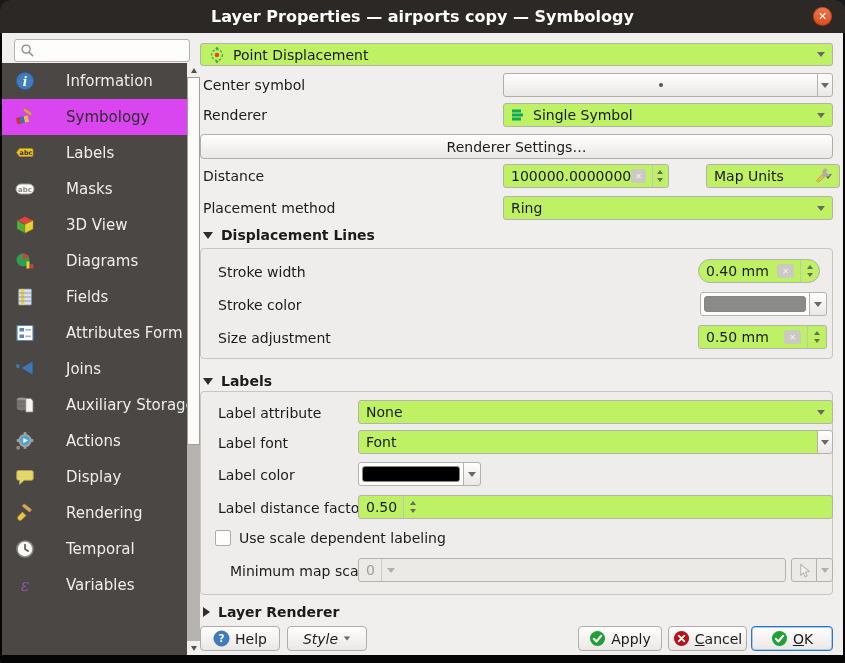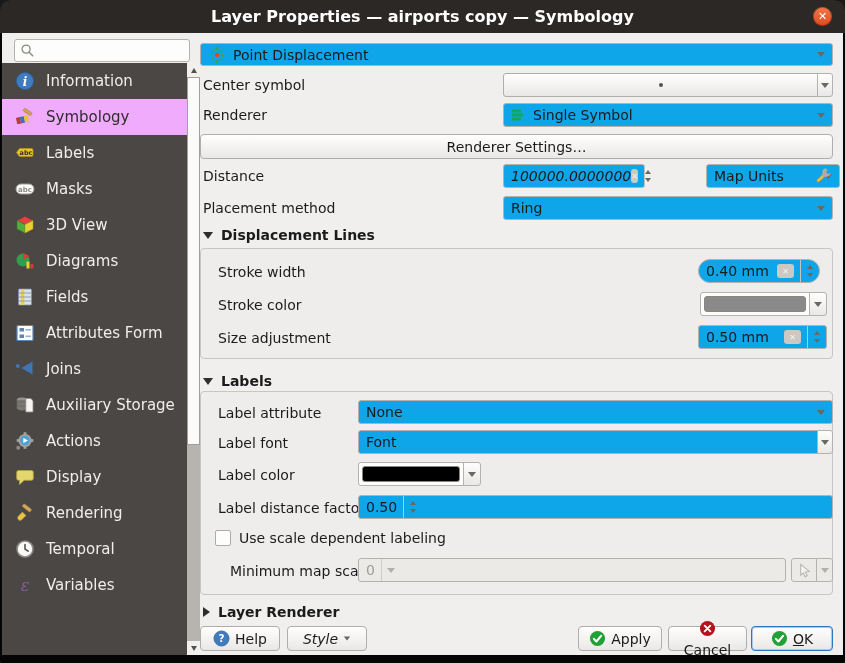--- a/index.html
+++ b/index.html
@@ -10,32 +10,32 @@
   .title{font-size:16px;font-weight:bold;color:#ffffff;}
   .close-btn{position:absolute;right:13px;top:7px;width:19px;height:19px;border-radius:50%;background:linear-gradient(#f07a4a,#e0491d);color:#fff;font-size:11px;font-weight:bold;display:flex;align-items:center;justify-content:center;box-shadow:inset 0 0 0 1px rgba(0,0,0,.25);}
   .content{position:absolute;left:2px;top:33px;width:841px;height:622px;background:#f0efee;overflow:hidden;}
 
   
   .search{position:absolute;left:12px;top:6px;width:176px;height:23px;background:#fdfdfc;border:1px solid #b5b1ac;border-radius:3px;display:flex;align-items:center;padding:0 5px;}
 
   
   .sidebar{position:absolute;left:0;top:30px;width:185px;height:592px;background:#4a4745;overflow:hidden;}
   .side-item{display:flex;align-items:center;height:36px;padding-left:13px;gap:11px;color:#efeeec;font-size:15px;cursor:default;}
-  .side-item.selected{background:#f0abfc;color:#2d2d2d;}
+  .side-item.selected{background:#d946ef;color:#2d2d2d;}
   .side-icon{width:20px;height:20px;display:flex;align-items:center;justify-content:center;flex:0 0 20px;}
-  .side-label{white-space:nowrap;}
+  .side-label{white-space:nowrap;margin-left:20px;}
   .scrollbar{position:absolute;left:185px;top:30px;width:13px;height:592px;background:#b7b3af;}
   .sb-arrow{position:absolute;left:0;width:13px;height:14px;background:#f1f0ee;display:flex;align-items:center;justify-content:center;}
   .sb-thumb{position:absolute;left:0;top:14px;width:13px;height:368px;background:#fbfbfa;border:1px solid #a29e99;}
   .tri-up-s{width:0;height:0;border-left:3.5px solid transparent;border-right:3.5px solid transparent;border-bottom:5px solid #54514d;}
   .tri-dn-s{width:0;height:0;border-left:3.5px solid transparent;border-right:3.5px solid transparent;border-top:5px solid #54514d;}
 
   
   .lbl{position:absolute;font-size:14px;color:#1b1b1b;white-space:nowrap;}
-  .combo,.spin,.field{position:absolute;height:24px;background:#0ea5e9;border:1px solid #b5b1ac;border-radius:3px;display:flex;align-items:center;padding:0 7px;font-size:14px;color:#1b1b1b;}
+  .combo,.spin,.field{position:absolute;height:24px;background:#bef264;border:1px solid #b5b1ac;border-radius:3px;display:flex;align-items:center;padding:0 7px;font-size:14px;color:#1b1b1b;}
   .caret{width:0;height:0;border-left:4px solid transparent;border-right:4px solid transparent;border-top:5px solid #6b6762;}
   .ml-auto{margin-left:auto;}
   .btn{position:absolute;height:25px;background:linear-gradient(#fefefd,#eae8e6);border:1px solid #b1ada8;border-radius:4px;display:flex;align-items:center;justify-content:center;font-size:14px;color:#1b1b1b;gap:5px;}
   .spin{padding-right:0;}
   .clear-ic{margin-left:auto;width:17px;height:14px;background:#ccc8c3;border-radius:3px;color:#f5f4f2;font-size:8px;font-weight:bold;display:flex;align-items:center;justify-content:center;}
   .spin-seg{width:19px;align-self:stretch;border-left:1px solid #c6c2bd;margin-left:6px;display:flex;flex-direction:column;align-items:center;justify-content:center;gap:4px;}
   .sp-up{width:0;height:0;border-left:3.5px solid transparent;border-right:3.5px solid transparent;border-bottom:4.5px solid #6b6762;}
   .sp-dn{width:0;height:0;border-left:3.5px solid transparent;border-right:3.5px solid transparent;border-top:4.5px solid #6b6762;}
   .arrow-btn{position:absolute;height:24px;background:linear-gradient(#fefefd,#eae8e6);border:1px solid #b5b1ac;border-radius:0 3px 3px 0;display:flex;align-items:center;justify-content:center;}
   .color-btn{position:absolute;height:24px;background:#fdfdfc;border:1px solid #b5b1ac;border-radius:3px 0 0 3px;padding:3px;}
@@ -274,21 +274,21 @@
         </span>
       <span>Single Symbol</span>
       <span class="caret ml-auto"></span>
     </div>
 
     <div class="btn" style="left:198px;top:101px;width:633px;">
       <span>Renderer Settings…</span>
     </div>
 
     <span class="lbl" style="left:201px;top:135px;">Distance</span>
-    <div class="spin" style="left:501px;top:131px;width:142px;font-style:italic;">
+    <div class="spin" style="left:501px;top:131px;width:166px;">
       <span>100000.0000000</span>
       <span class="clear-ic">✕</span>
       <span class="spin-seg">
           <span class="sp-up"></span>
           <span class="sp-dn"></span>
         </span>
     </div>
     <div class="combo" style="left:704px;top:131px;width:134px;">
       <span>Map Units</span>
       <span class="caret ml-auto"></span>
@@ -418,21 +418,21 @@
     </div>
     <div class="btn" style="left:576px;top:593px;width:84px;">
       <span style="display:flex;">
           <svg width="17" height="17" viewBox="0 0 18 18">
             <circle cx="9" cy="9" r="8" fill="#21a038"></circle>
             <path d="M5.2 9.4l2.6 2.8 5-6" fill="none" stroke="#fff" stroke-width="2.2" stroke-linecap="round" stroke-linejoin="round"></path>
           </svg>
         </span>
       <span>Apply</span>
     </div>
-    <div class="btn" style="left:666px;top:593px;width:79px;flex-direction:column;">
+    <div class="btn" style="left:666px;top:593px;width:79px;">
       <span style="display:flex;">
           <svg width="17" height="17" viewBox="0 0 18 18">
             <circle cx="9" cy="9" r="8" fill="#b5121b"></circle>
             <path d="M6 6l6 6M12 6l-6 6" stroke="#fff" stroke-width="2" stroke-linecap="round"></path>
           </svg>
         </span>
       <span><u>C</u>ancel</span>
     </div>
     <div class="btn ok-focus" style="left:749px;top:593px;width:82px;">
       <span style="display:flex;">

